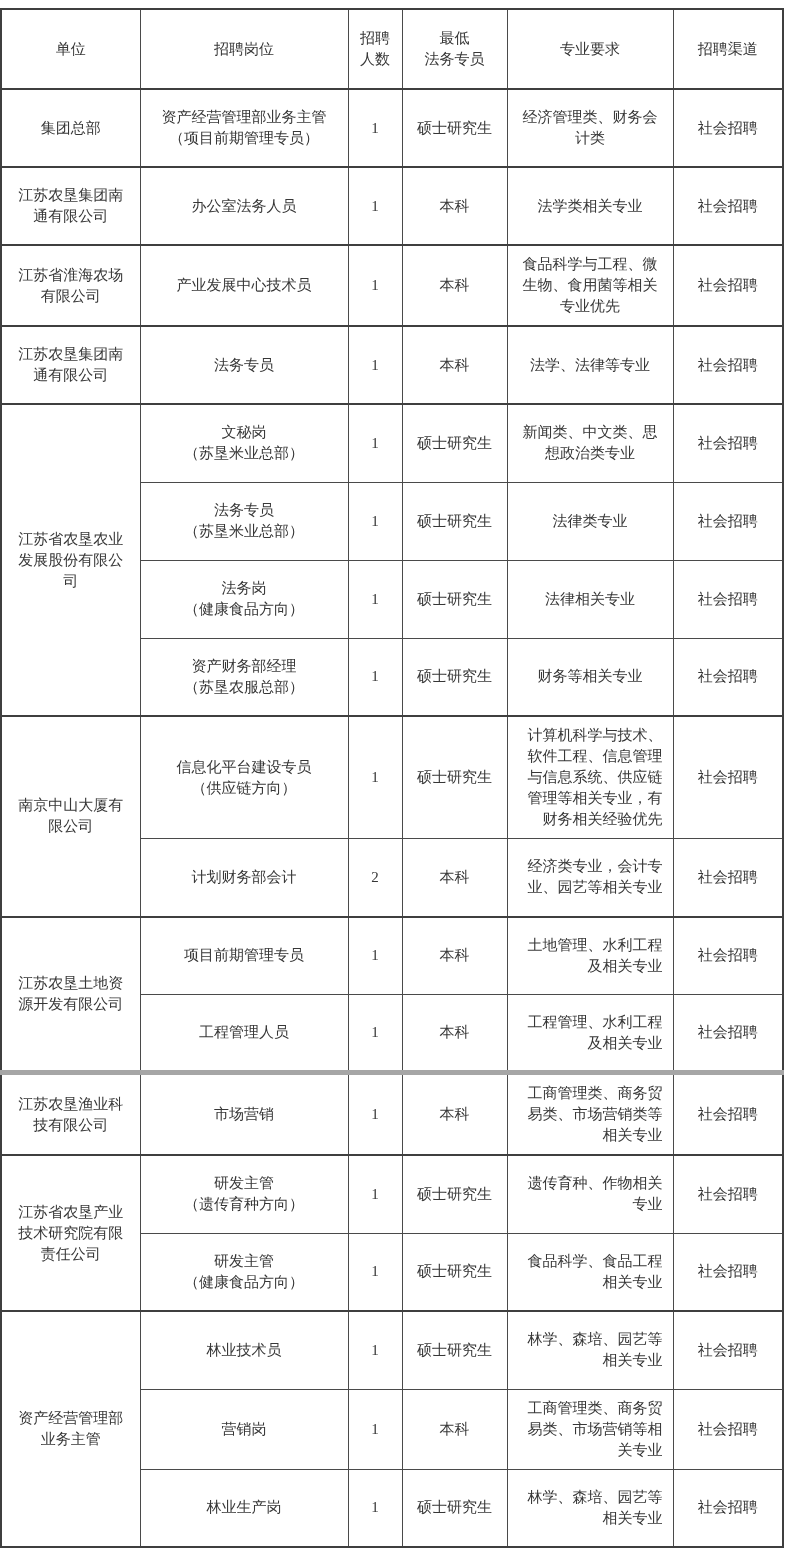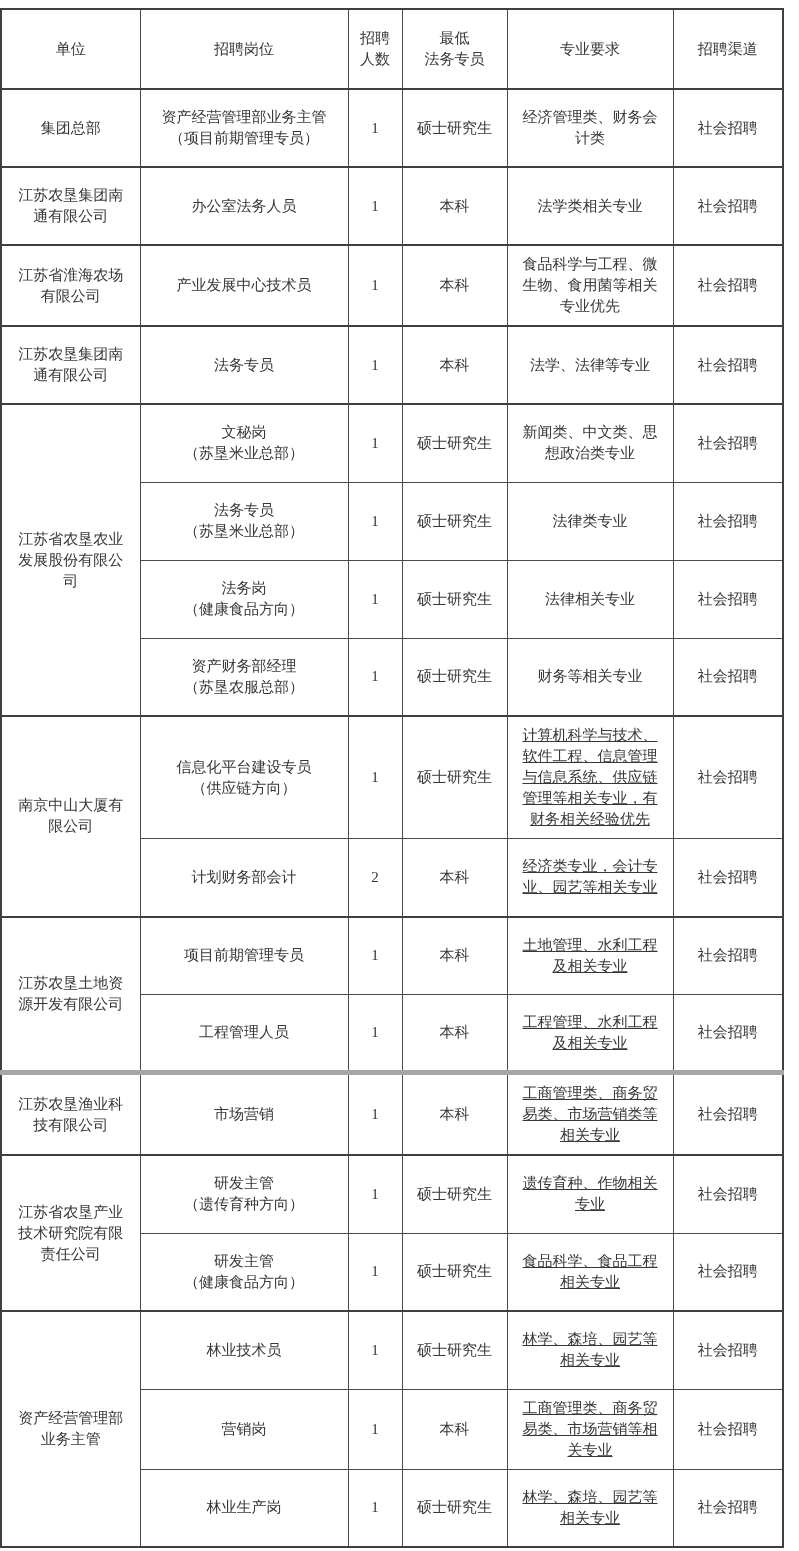--- a/index.html
+++ b/index.html
@@ -44,21 +44,21 @@
   }
   thead th {
     height: 62px;
     border-bottom: 2px solid var(--outer-border, #3f3f3f);
   }
   tbody tr { height: 78px; }
 
   tr.group-start td { border-top: 2px solid var(--outer-border, #3f3f3f); }
   tr.gray-divider td { border-top: 5px solid var(--divider-color, #a6a6a6); }
 
-  td.align-left { text-align: center; text-decoration: underline; }
+  td.align-left { text-align: right; }
 </style>
 </head>
 <body style="background: rgb(255, 255, 255);">
 
 <div class="page">
   <table class="recruit">
     <colgroup>
       <col class="c-unit">
       <col class="c-position">
       <col class="c-count">

